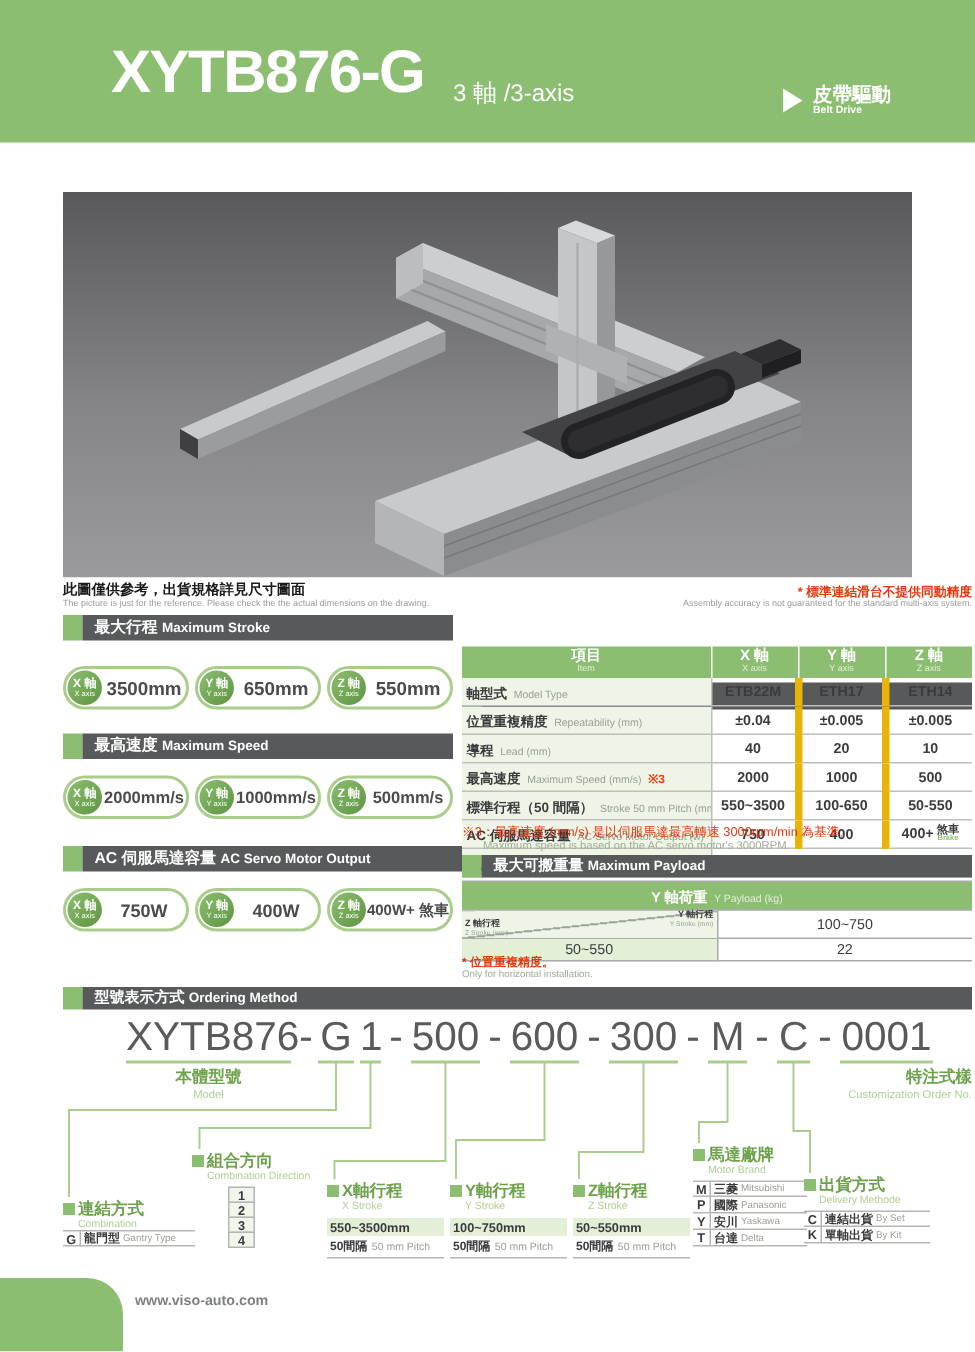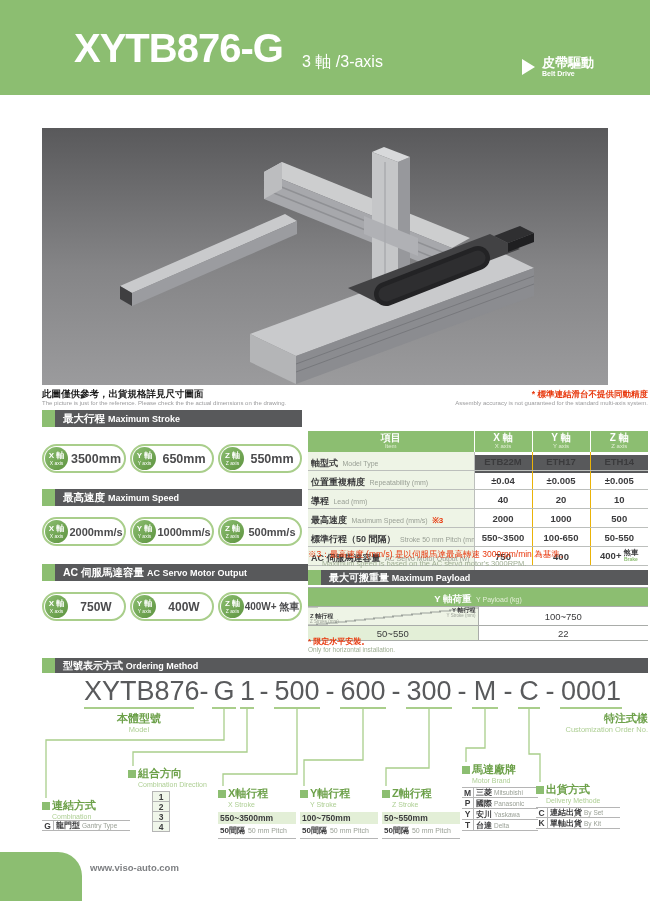--- a/index.html
+++ b/index.html
@@ -58,21 +58,21 @@
                        border-right:1px solid #fff; }
   .spec-tbl thead th:last-child { border-right:none; }
   .spec-tbl thead .cn { display:block; font-size:10px; font-weight:bold; line-height:10px; }
   .spec-tbl thead .en { display:block; font-size:6px; font-weight:normal; color:#e3eed6; line-height:7px; }
   .spec-tbl tbody td { height:13.5px; border-bottom:1px solid #bcbfbc; }
   .spec-tbl tbody .lbl { background:#EEF4E6; border-right:1px solid #bcbfbc; white-space:nowrap; overflow:hidden; }
   .spec-tbl tbody .lbl .cn { font-size:9px; font-weight:bold; color:#3b3b3d; }
   .spec-tbl tbody .lbl .en { font-size:7px; color:#9aa096; }
   .spec-tbl tbody .lbl .mark { font-size:8px; font-weight:bold; color:#E8380D; }
   .spec-tbl tbody .val { text-align:center; font-size:9.5px; font-weight:bold; color:#3b3b3d;
-                         border-right:1px solid #eab308; }
+                         border-right:5px solid #eab308; }
   .spec-tbl tbody td:last-child { border-right:none; }
   .brake { display:inline-flex; flex-direction:column; vertical-align:middle; margin-left:2px;
            line-height:7px; }
   .brake b { font-size:7.5px; color:#3b3b3d; }
   .brake i { font-style:normal; font-size:5px; color:#8CBE71; }
 
   .spec-note { position:absolute; left:308px; top:549px; width:340px; }
   .spec-note .cn { font-size:8.5px; color:#E8380D; line-height:10px; }
   .spec-note .en { font-size:7.5px; color:#9fae93; line-height:9px; padding-left:14px; }
 
@@ -399,21 +399,21 @@
     <td class="v">100~750</td>
   </tr>
   <tr>
     <td class="zc">50~550</td>
     <td class="v">22</td>
   </tr>
 </tbody>
   </table>
 
 <div class="pay-note">
-  <div class="cn">* 限定水平安裝。</div>
+  <div class="cn">* 位置重複精度。</div>
   <div class="en">Only for horizontal installation.</div>
 </div>
 
 <div class="order">
   <div class="bar">
     <span class="sq"></span>
     <span class="bb"><span>型號表示方式</span> <span class="en">Ordering Method</span></span>
   </div>
 
   <svg class="conn" viewBox="0 0 650 214">

